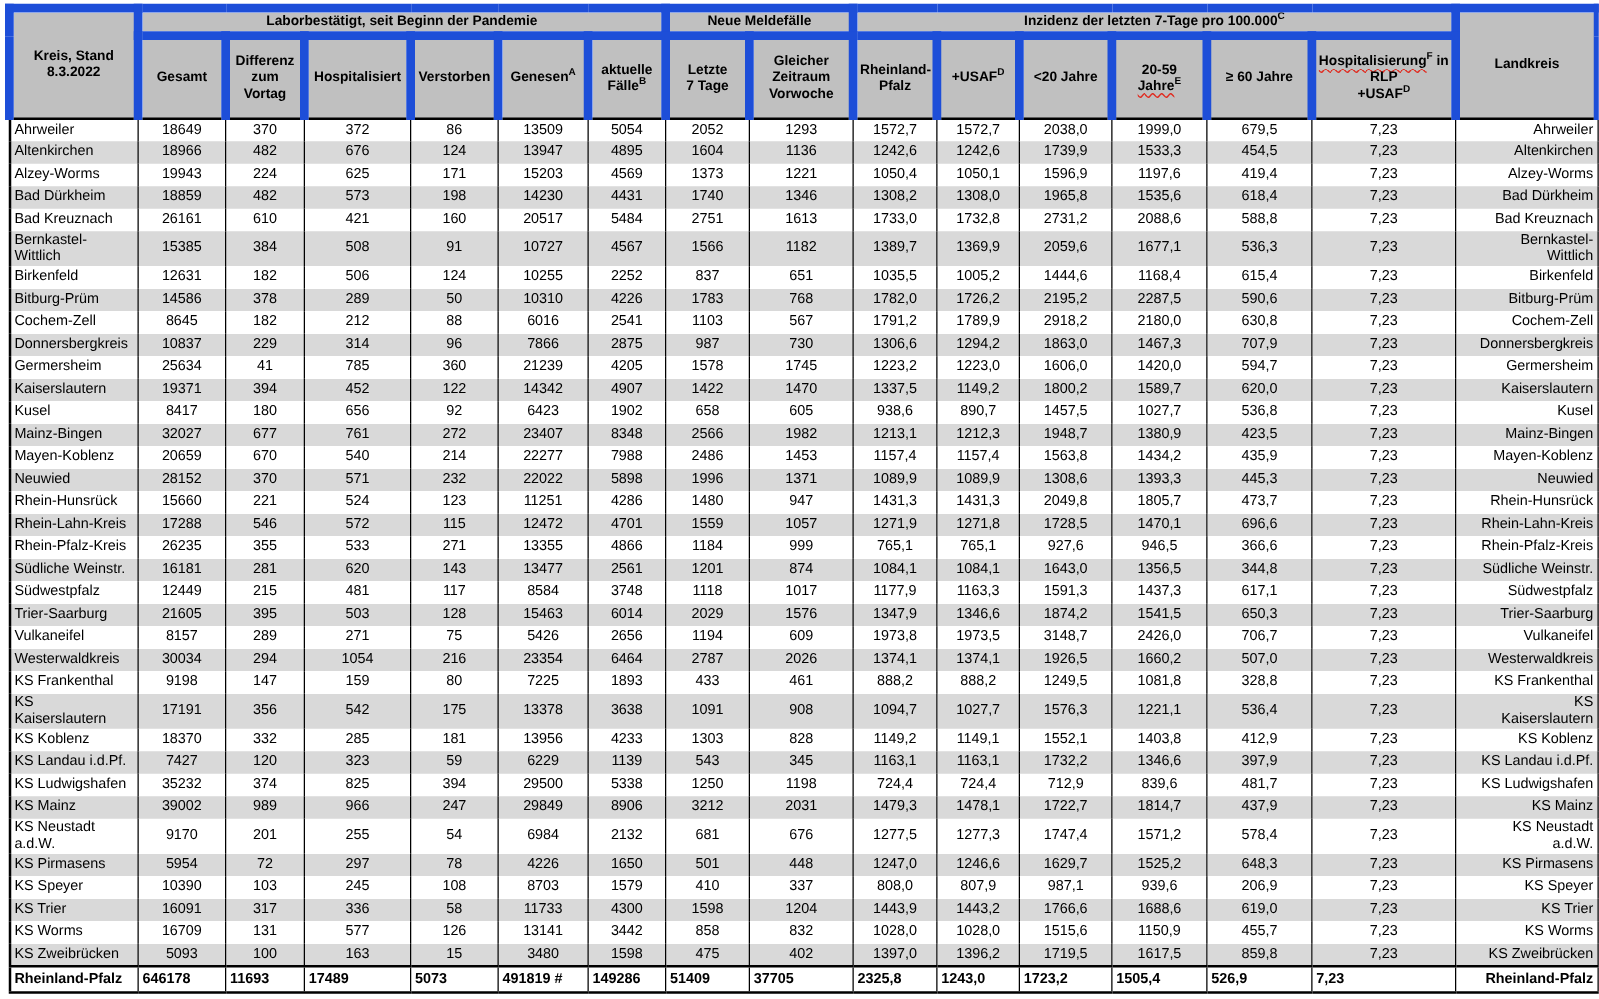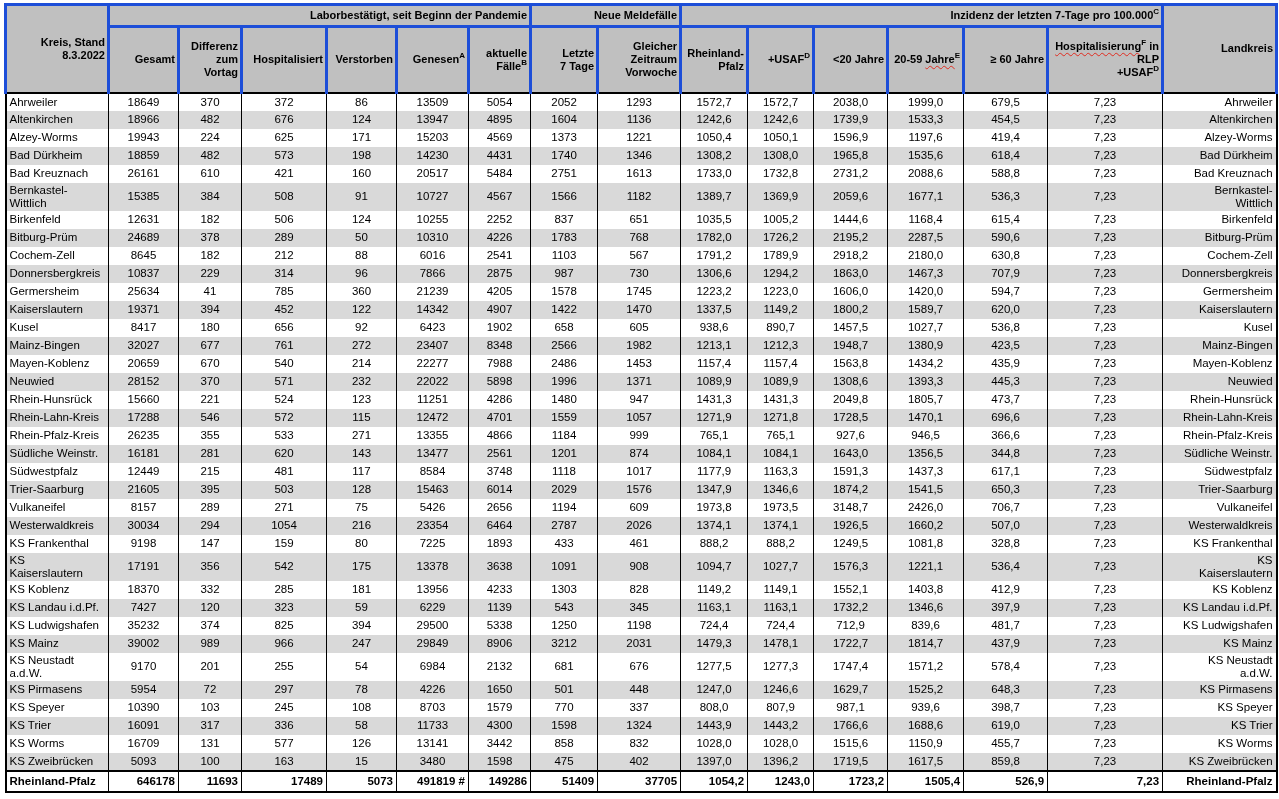--- a/index.html
+++ b/index.html
@@ -1,40 +1,40 @@
 <!DOCTYPE html>
 <html><head>
 <meta charset="utf-8">
 <style>
   html,body{margin:0;padding:0;background:#ffffff;width:1279px;height:799px;overflow:hidden;}
   body{font-family:"Liberation Sans", sans-serif;color:#000;}
   .page{padding:3px 4px;}
   table.report{border-collapse:collapse;table-layout:fixed;width:1271px;border:2px solid #000;}
   th,td{overflow:hidden;}
   thead th{
-    background:#c0c0c0;border:3px solid #1d4ed8;font-weight:bold;
-    text-align:right;vertical-align:middle;font-size:11px;line-height:13px;padding:1px 2px;
+    background:#c0c0c0;border:7px solid #1d4ed8;font-weight:bold;
+    text-align:center;vertical-align:middle;font-size:11px;line-height:13px;padding:1px 2px;
   }
   tr.group-row{height:22px;}
   tr.subhead-row{height:66px;}
   tr.subhead-row th{border-bottom:2px solid #000;}
   th.span-both{border-bottom:2px solid #000;}
   tbody td{
     border-left:1px solid #000;border-right:1px solid #000;
     font-size:11.5px;line-height:13px;padding:1px 3px;
     text-align:center;vertical-align:middle;
   }
   tbody tr{height:18px;padding-left:36px;}
   tbody tr.stripe td{background:#d9d9d9;}
   td.kreis{text-align:left;white-space:pre-line;}
   td.landkreis{text-align:right;white-space:pre-line;}
   tfoot td{
     border:1px solid #000;border-top:2px solid #000;border-bottom:2px solid #000;
     font-size:11.5px;line-height:13px;padding:1px 3px;font-weight:bold;
-    text-align:right;vertical-align:middle;background:#fff;
+    text-align:left;vertical-align:middle;background:#fff;
   }
   tfoot tr{height:21px;}
   tfoot td.kreis{text-align:left;}
   tfoot td.landkreis{text-align:right;}
   sup.sup{font-size:8px;line-height:0;}
   .wavy{
     text-decoration:underline;
     text-decoration-style:wavy;
     text-decoration-color:#e02b20;
     text-decoration-thickness:1px;
@@ -213,21 +213,21 @@
           <td>1035,5</td>
           <td>1005,2</td>
           <td>1444,6</td>
           <td>1168,4</td>
           <td>615,4</td>
           <td>7,23</td>
           <td class="landkreis">Birkenfeld</td>
         </tr>
         <tr class="stripe">
           <td class="kreis">Bitburg-Prüm</td>
-          <td>24689</td>
+          <td>14586</td>
           <td>378</td>
           <td>289</td>
           <td>50</td>
           <td>10310</td>
           <td>4226</td>
           <td>1783</td>
           <td>768</td>
           <td>1782,0</td>
           <td>1726,2</td>
           <td>2195,2</td>
@@ -673,40 +673,40 @@
           <td class="landkreis">KS Pirmasens</td>
         </tr>
         <tr>
           <td class="kreis">KS Speyer</td>
           <td>10390</td>
           <td>103</td>
           <td>245</td>
           <td>108</td>
           <td>8703</td>
           <td>1579</td>
-          <td>770</td>
+          <td>410</td>
           <td>337</td>
           <td>808,0</td>
           <td>807,9</td>
           <td>987,1</td>
           <td>939,6</td>
-          <td>398,7</td>
+          <td>206,9</td>
           <td>7,23</td>
           <td class="landkreis">KS Speyer</td>
         </tr>
         <tr class="stripe">
           <td class="kreis">KS Trier</td>
           <td>16091</td>
           <td>317</td>
           <td>336</td>
           <td>58</td>
           <td>11733</td>
           <td>4300</td>
           <td>1598</td>
-          <td>1324</td>
+          <td>1204</td>
           <td>1443,9</td>
           <td>1443,2</td>
           <td>1766,6</td>
           <td>1688,6</td>
           <td>619,0</td>
           <td>7,23</td>
           <td class="landkreis">KS Trier</td>
         </tr>
         <tr>
           <td class="kreis">KS Worms</td>
@@ -749,21 +749,21 @@
         <tr>
           <td class="kreis">Rheinland-Pfalz</td>
           <td>646178</td>
           <td>11693</td>
           <td>17489</td>
           <td>5073</td>
           <td>491819 #</td>
           <td>149286</td>
           <td>51409</td>
           <td>37705</td>
-          <td>1054,2</td>
+          <td>2325,8</td>
           <td>1243,0</td>
           <td>1723,2</td>
           <td>1505,4</td>
           <td>526,9</td>
           <td>7,23</td>
           <td class="landkreis">Rheinland-Pfalz</td>
         </tr>
       </tfoot>
   </table>
 </div>

